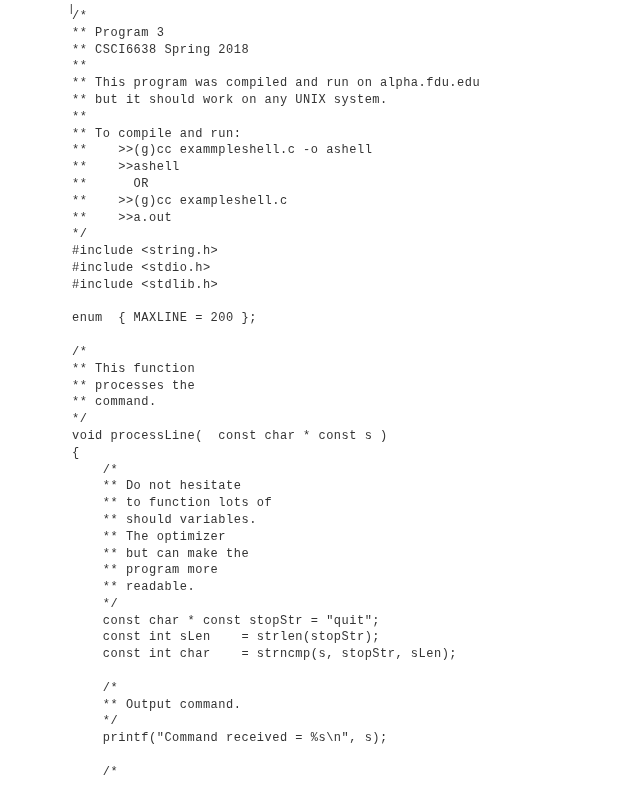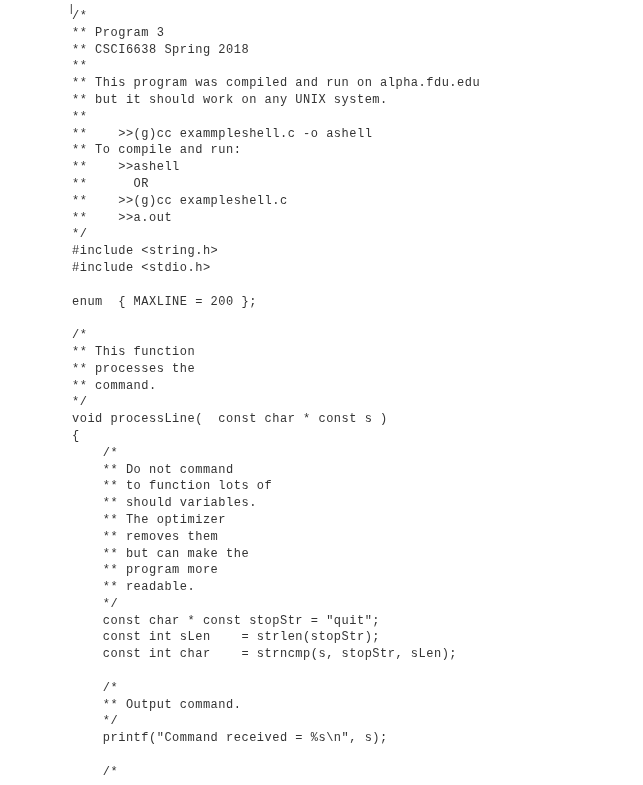--- a/index.html
+++ b/index.html
@@ -34,45 +34,45 @@
 
 <span class="cursor">|</span>
 <div id="code-container">
     <div class="code-line">/*</div>
     <div class="code-line">** Program 3</div>
     <div class="code-line">** CSCI6638 Spring 2018</div>
     <div class="code-line">**</div>
     <div class="code-line">** This program was compiled and run on alpha.fdu.edu</div>
     <div class="code-line">** but it should work on any UNIX system.</div>
     <div class="code-line">**</div>
+    <div class="code-line">** To compile and run:</div>
     <div class="code-line">**    &gt;&gt;(g)cc exammpleshell.c -o ashell</div>
-    <div class="code-line">** To compile and run:</div>
     <div class="code-line">**    &gt;&gt;ashell</div>
     <div class="code-line">**      OR</div>
     <div class="code-line">**    &gt;&gt;(g)cc exampleshell.c</div>
     <div class="code-line">**    &gt;&gt;a.out</div>
     <div class="code-line">*/</div>
     <div class="code-line">#include &lt;string.h&gt;</div>
     <div class="code-line">#include &lt;stdio.h&gt;</div>
+    <div class="code-line">#include &lt;stdlib.h&gt;</div>
     <div class="code-line">&nbsp;</div>
     <div class="code-line">enum  { MAXLINE = 200 };</div>
     <div class="code-line">&nbsp;</div>
     <div class="code-line">/*</div>
     <div class="code-line">** This function</div>
     <div class="code-line">** processes the</div>
     <div class="code-line">** command.</div>
     <div class="code-line">*/</div>
     <div class="code-line">void processLine(  const char * const s )</div>
     <div class="code-line">{</div>
     <div class="code-line">    /*</div>
-    <div class="code-line">    ** Do not command</div>
+    <div class="code-line">    ** Do not hesitate</div>
     <div class="code-line">    ** to function lots of</div>
     <div class="code-line">    ** should variables.</div>
     <div class="code-line">    ** The optimizer</div>
-    <div class="code-line">    ** removes them</div>
     <div class="code-line">    ** but can make the</div>
     <div class="code-line">    ** program more</div>
     <div class="code-line">    ** readable.</div>
     <div class="code-line">    */</div>
     <div class="code-line">    const char * const stopStr = "quit";</div>
     <div class="code-line">    const int sLen    = strlen(stopStr);</div>
     <div class="code-line">    const int char    = strncmp(s, stopStr, sLen);</div>
     <div class="code-line">&nbsp;</div>
     <div class="code-line">    /*</div>
     <div class="code-line">    ** Output command.</div>

